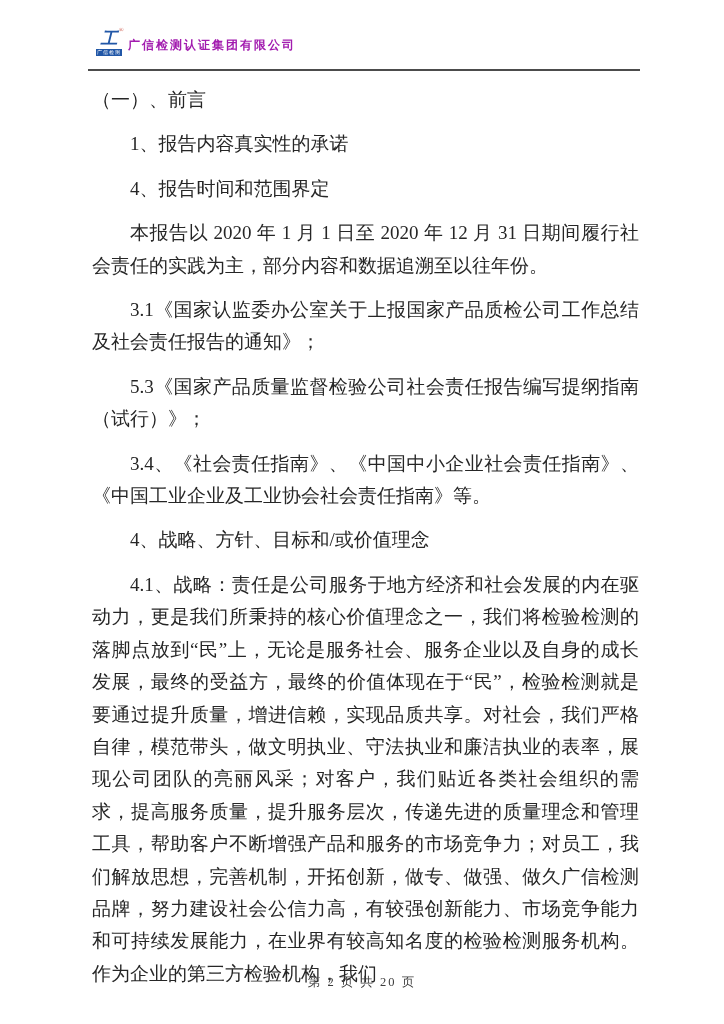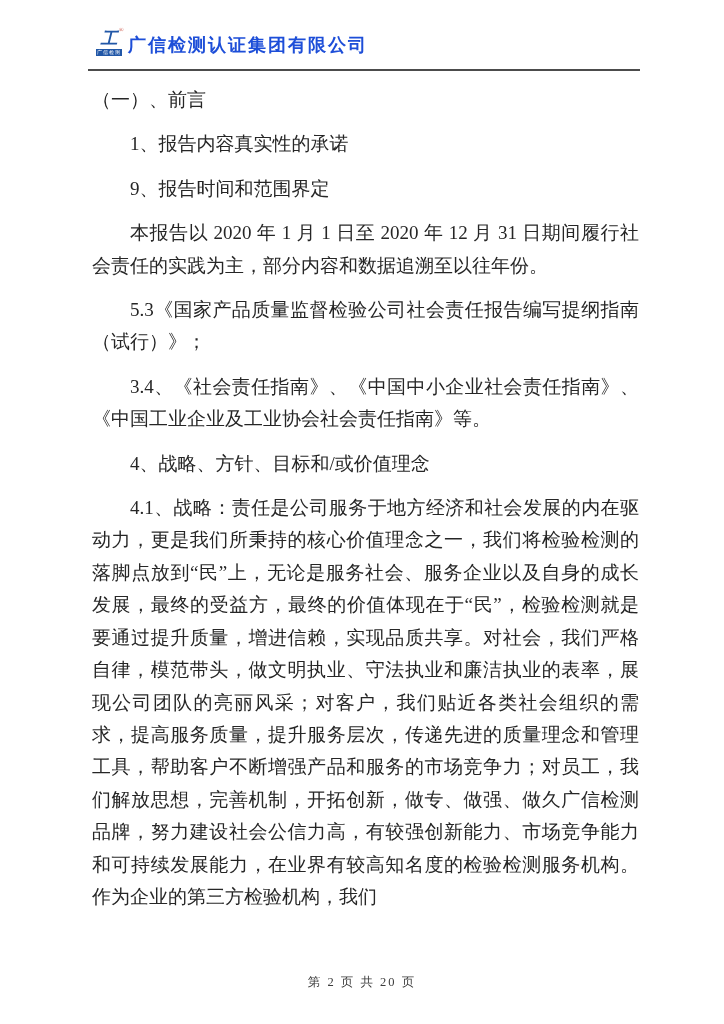--- a/index.html
+++ b/index.html
@@ -60,23 +60,23 @@
     color: #ffffff;
     font-family: "Liberation Sans", "DejaVu Sans", sans-serif;
     font-size: 5px;
     line-height: 7px;
     text-align: center;
     white-space: nowrap;
     overflow: hidden;
     letter-spacing: 1px;
   }
   .company-name {
-    font-size: 18px;
+    font-size: 12px;
     font-weight: bold;
-    color: #1d4ed8;
+    color: #a21caf;
     letter-spacing: 2px;
     line-height: 20px;
     padding-bottom: 1px;
     white-space: nowrap;
   }
   .header-rule {
     position: absolute;
     left: 88px;
     top: 69px;
     width: 552px;
@@ -129,22 +129,23 @@
       </div>
       <div class="logo-banner">广信检测</div>
     </div>
     <div class="company-name">广信检测认证集团有限公司</div>
   </div>
   <div class="header-rule"></div>
 
   <div class="body-text">
     <p>（一）、前言</p>
     <p class="indent">1、报告内容真实性的承诺</p>
-    <p class="indent">9、报告时间和范围界定</p>
+    <p class="indent">4、报告时间和范围界定</p>
     <p class="indent">本报告以 2020 年 1 月 1 日至 2020 年 12 月 31 日期间履行社会责任的实践为主，部分内容和数据追溯至以往年份。</p>
+    <p class="indent">3.1《国家认监委办公室关于上报国家产品质检公司工作总结及社会责任报告的通知》；</p>
     <p class="indent">5.3《国家产品质量监督检验公司社会责任报告编写提纲指南（试行）》；</p>
     <p class="indent">3.4、《社会责任指南》、《中国中小企业社会责任指南》、《中国工业企业及工业协会社会责任指南》等。</p>
     <p class="indent">4、战略、方针、目标和/或价值理念</p>
     <p class="indent">4.1、战略：责任是公司服务于地方经济和社会发展的内在驱动力，更是我们所秉持的核心价值理念之一，我们将检验检测的落脚点放到“民”上，无论是服务社会、服务企业以及自身的成长发展，最终的受益方，最终的价值体现在于“民”，检验检测就是要通过提升质量，增进信赖，实现品质共享。对社会，我们严格自律，模范带头，做文明执业、守法执业和廉洁执业的表率，展现公司团队的亮丽风采；对客户，我们贴近各类社会组织的需求，提高服务质量，提升服务层次，传递先进的质量理念和管理工具，帮助客户不断增强产品和服务的市场竞争力；对员工，我们解放思想，完善机制，开拓创新，做专、做强、做久广信检测品牌，努力建设社会公信力高，有较强创新能力、市场竞争能力和可持续发展能力，在业界有较高知名度的检验检测服务机构。作为企业的第三方检验机构，我们</p>
   </div>
 
   <div class="footer">第 2 页 共 20 页</div>
 
 </div>
 

